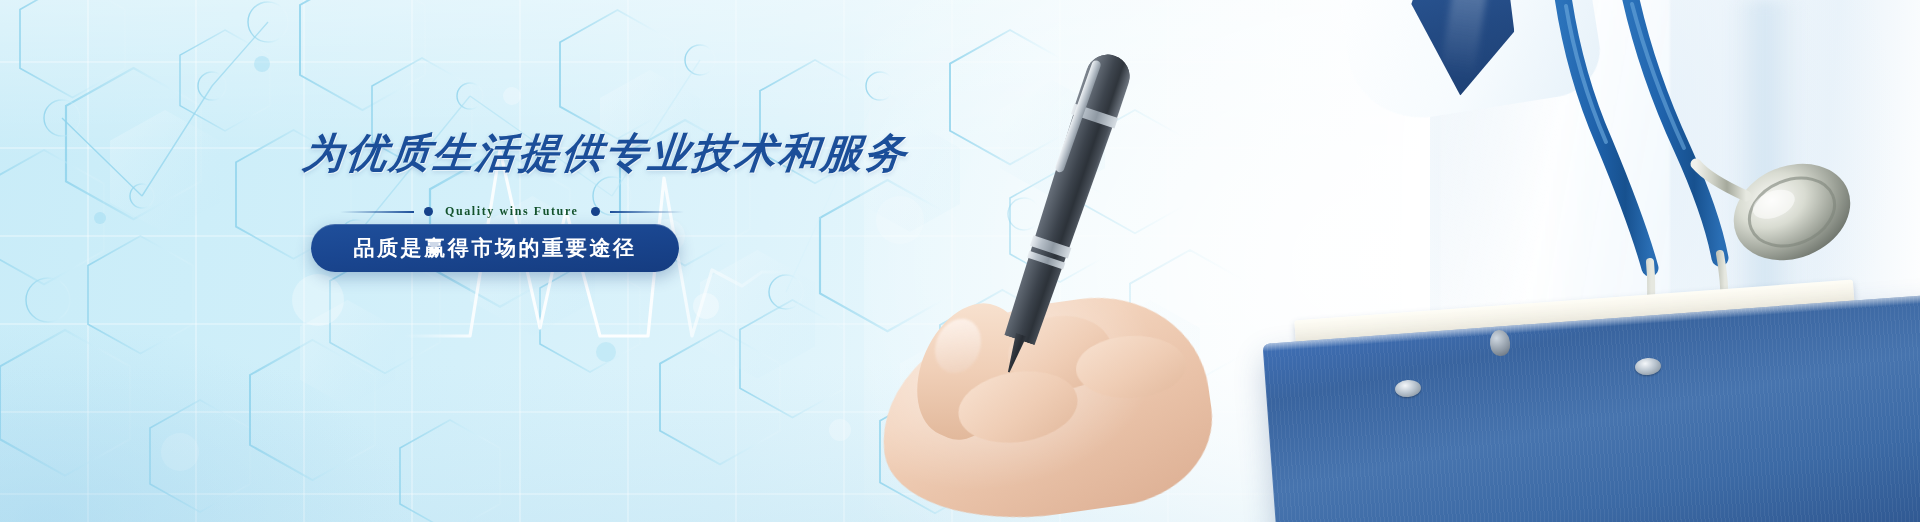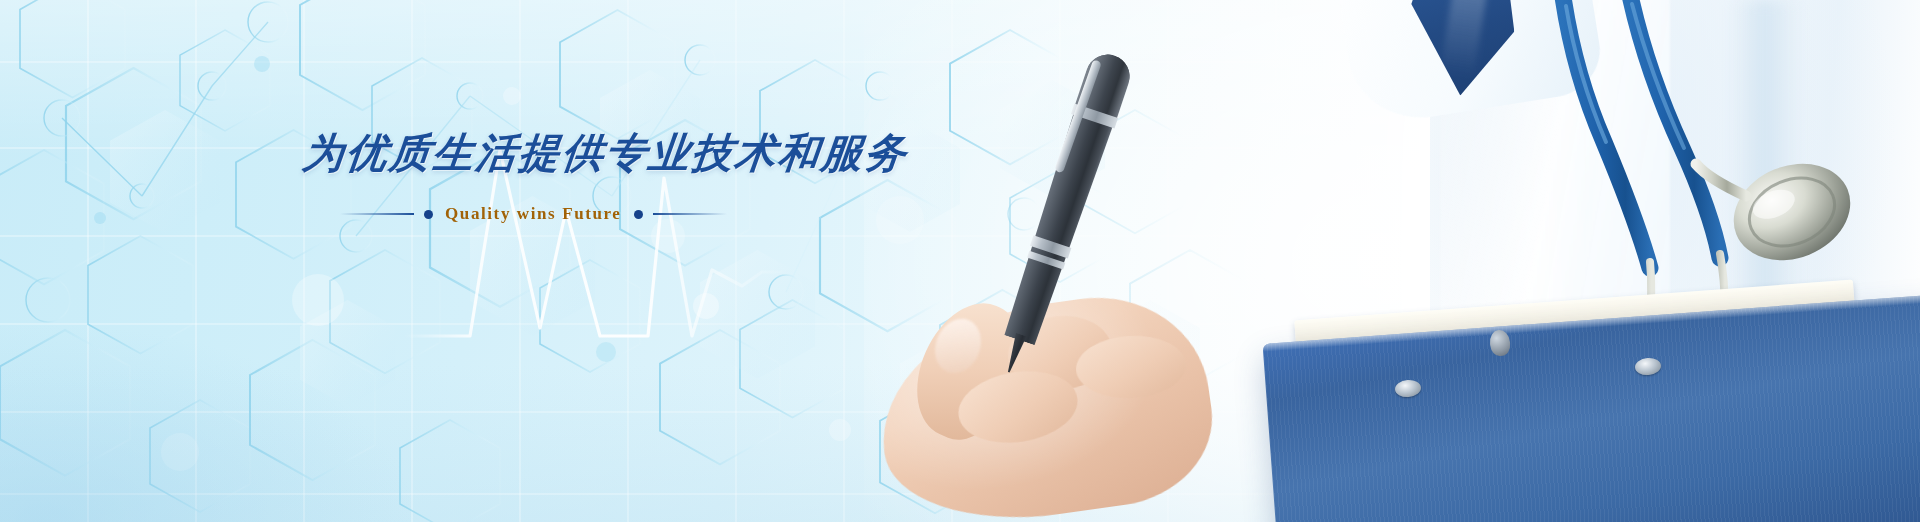--- a/index.html
+++ b/index.html
@@ -213,23 +213,23 @@
   }
   .subrow .rule.right{
     background:linear-gradient(270deg, rgba(26,78,153,0) 0%, #1b4e99 100%);
   }
   .subrow .dot{
     width:9px; height:9px; border-radius:50%;
     background:#16428b;
   }
   .subrow .eng{
     font-family:"Liberation Serif", serif;
-    font-size:17px; font-weight:bold;
+    font-size:12px; font-weight:bold;
     letter-spacing:1.6px;
-    color:#a16207;
+    color:#14532d;
     padding:0 2px;
   }
 
   .pill{
     position:absolute; left:311px; top:224px;
     width:368px; height:48px;
     border-radius:26px 26px 26px 26px;
     background:linear-gradient(175deg,#1f4f9b 0%,#1a4690 45%,#153c80 100%);
     box-shadow:0 5px 16px rgba(20,58,122,.30), inset 0 1px 0 rgba(255,255,255,.18);
     display:flex; align-items:center; justify-content:center;
@@ -554,16 +554,19 @@
     <div class="headline">为优质生活提供专业技术和服务</div>
 
     <div class="subrow">
       <span class="rule"></span>
       <span class="dot"></span>
       <span class="eng">Quality wins Future</span>
       <span class="dot"></span>
       <span class="rule right"></span>
     </div>
 
+    <div class="pill">
+      <span class="txt">品质是赢得市场的重要途径</span>
+    </div>
 
   </div>
 
 </div>
 
 </body></html>

